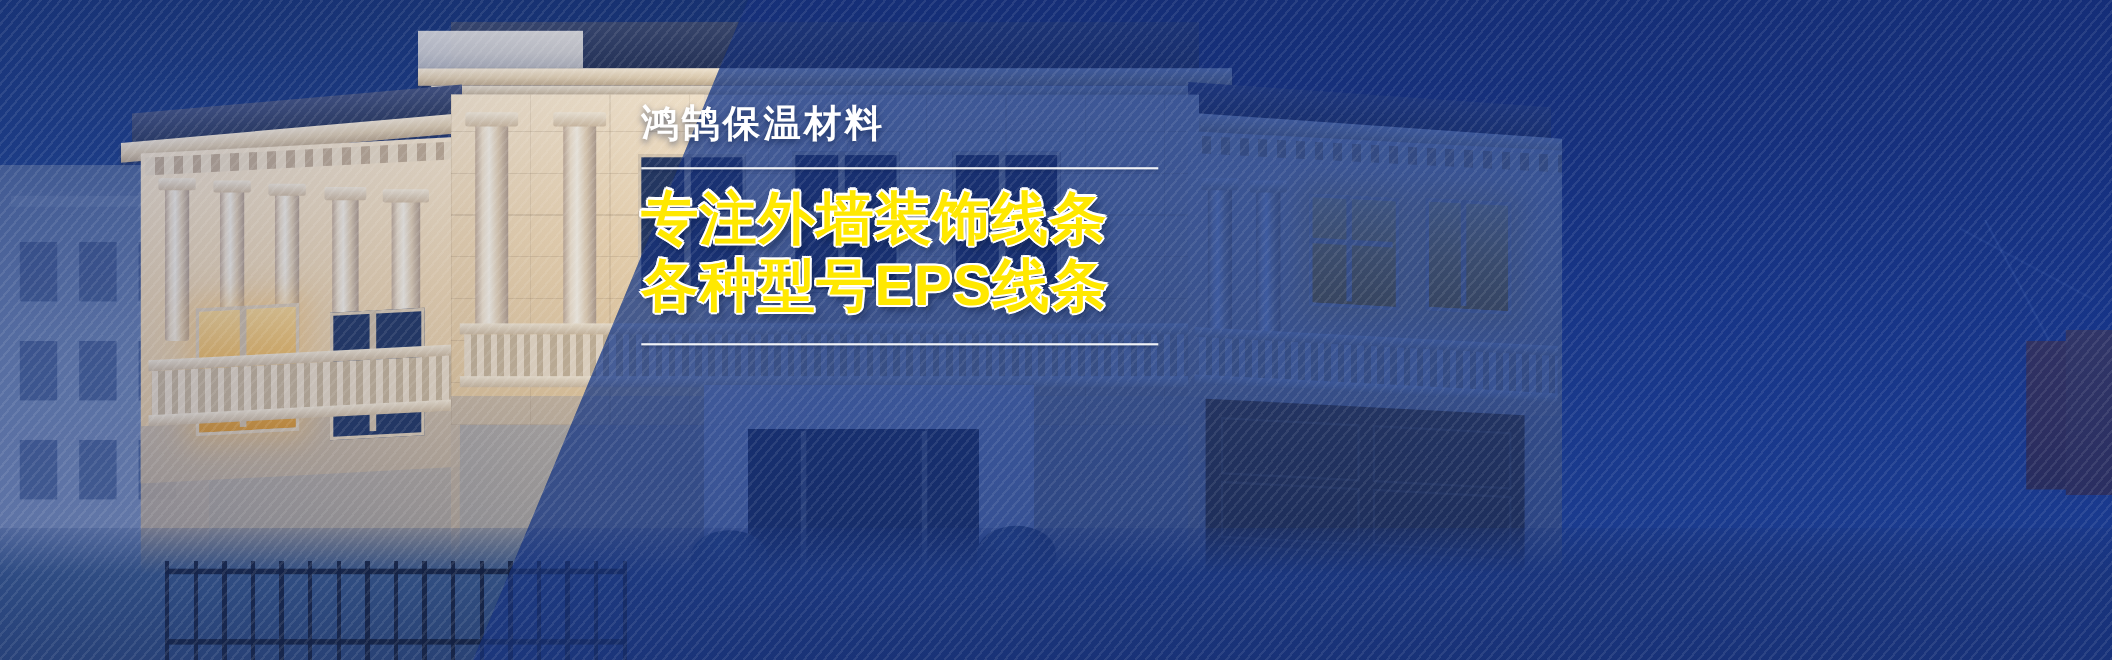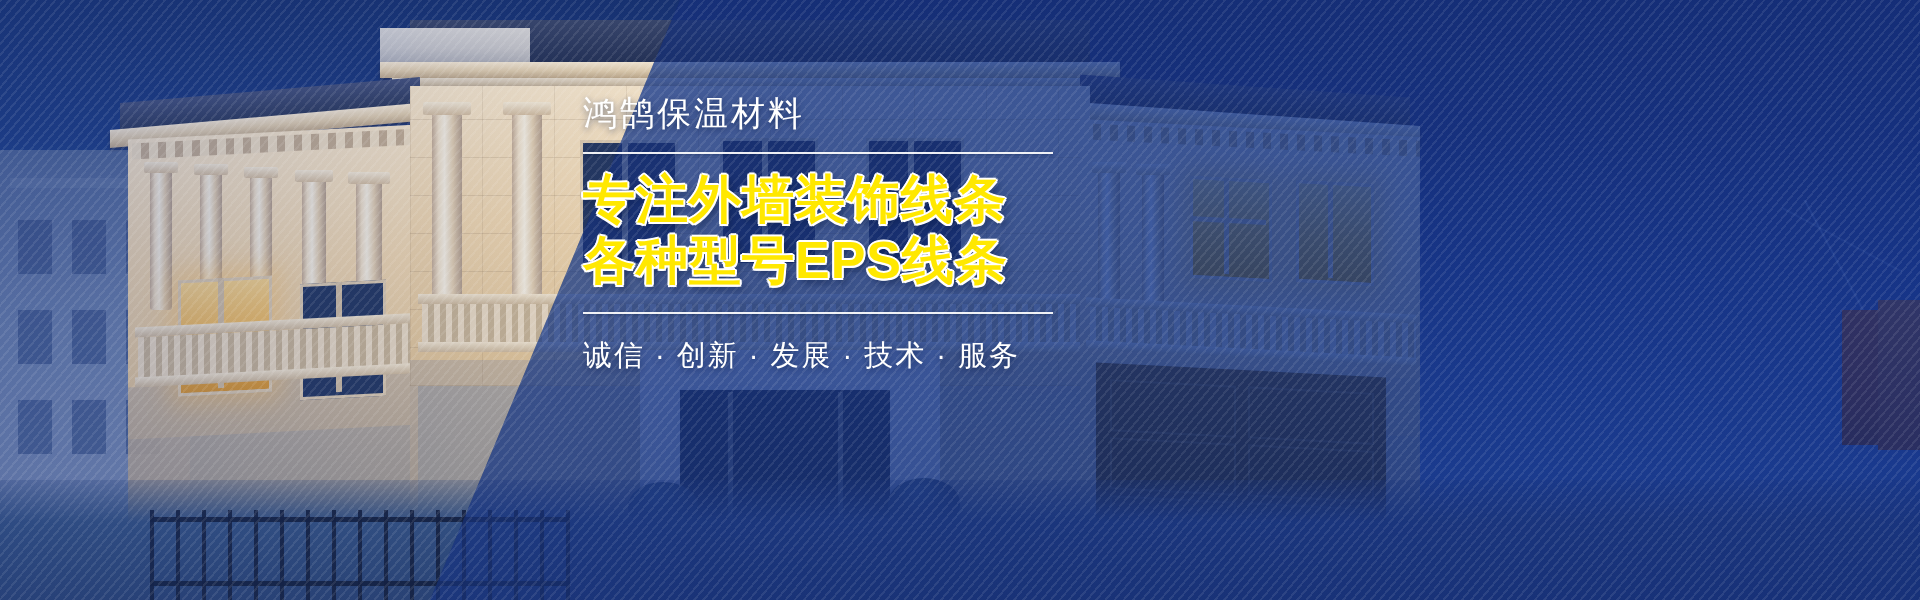--- a/index.html
+++ b/index.html
@@ -101,21 +101,21 @@
 
   
   .hatch{position:absolute;inset:0;pointer-events:none;
     background:repeating-linear-gradient(-50deg,
       rgba(255,255,255,.085) 0px, rgba(255,255,255,.085) 2px,
       rgba(255,255,255,0) 2px, rgba(255,255,255,0) 7px);}
 
   
   .textblock{position:absolute;left:583px;top:96px;width:470px;}
 
-  .brand{font-size:34px;color:#ffffff;letter-spacing:3px;font-weight:400;
+  .brand{font-size:34px;color:#ffffff;letter-spacing:3px;font-weight:700;
     line-height:1;text-shadow:0 2px 6px rgba(0,20,60,.55);}
 
   .rule{height:2px;background:rgba(255,255,255,.92);margin:22px 0 18px 0;
     box-shadow:0 1px 3px rgba(0,20,60,.4);}
   .rule.bottom{margin:24px 0 22px 0;}
 
   .headline{font-size:52px;font-weight:bold;color:#ffe800;letter-spacing:1px;
     line-height:1.06;white-space:nowrap;
     text-shadow:
        2px 0 0 #fff, -2px 0 0 #fff, 0 2px 0 #fff, 0 -2px 0 #fff,
@@ -287,16 +287,15 @@
     <div class="brand">鸿鹄保温材料</div>
 
     <div class="rule"></div>
 
     <div class="headline">专注外墙装饰线条</div>
 
     <div class="headline">各种型号EPS线条</div>
 
     <div class="rule bottom"></div>
 
-    <div class="tagline">诚信 · 创新 · 发展 · 技术 · 服务</div>
   </div>
 
 </div>
 
 </body></html>

